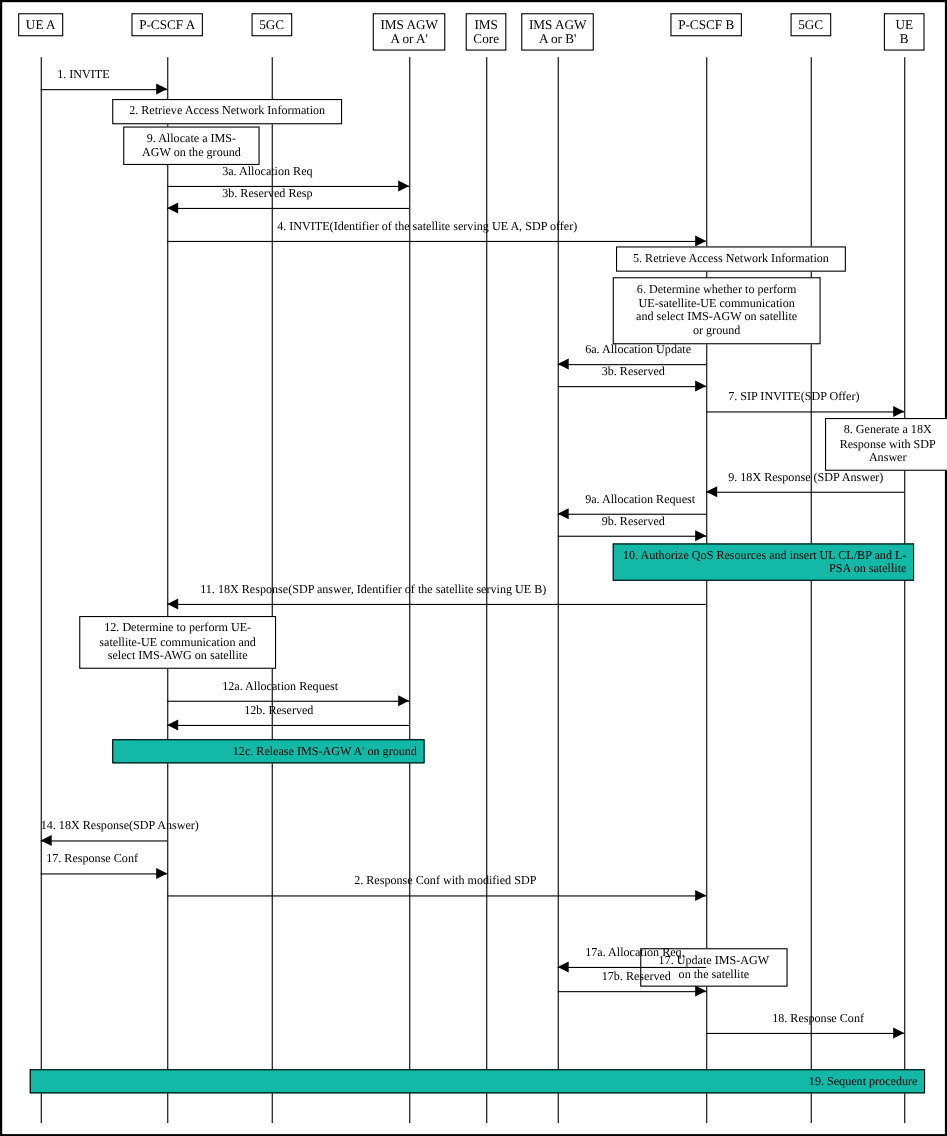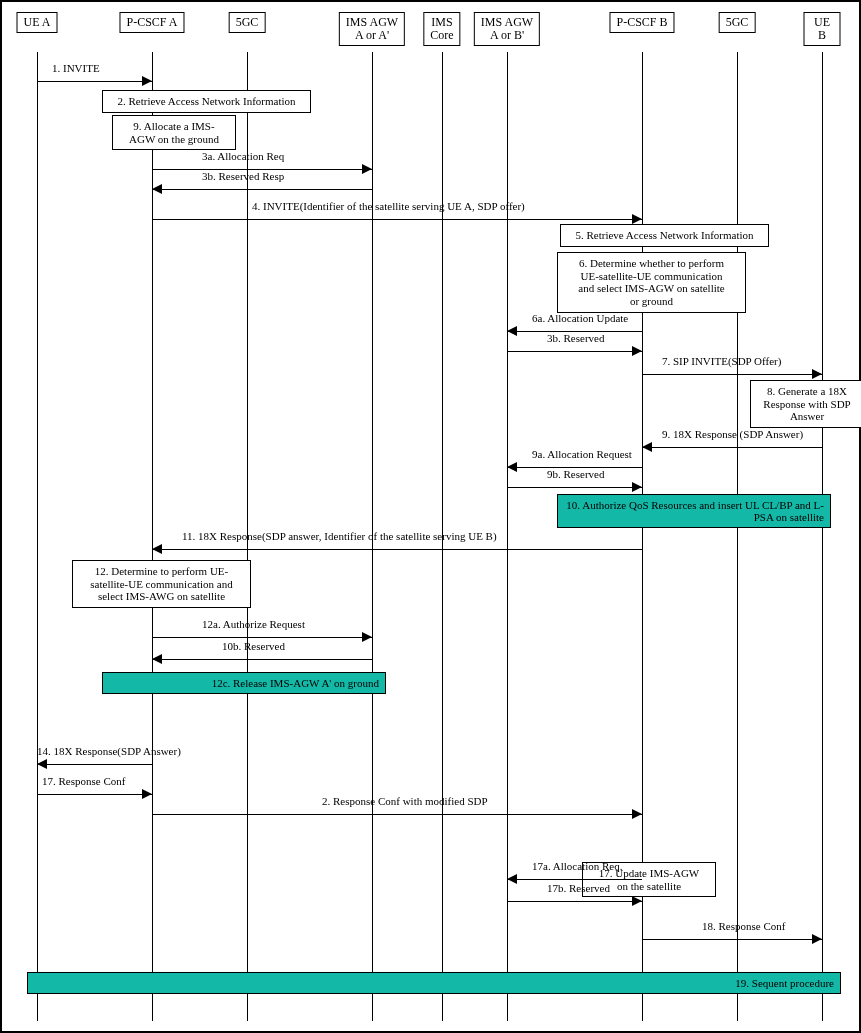--- a/index.html
+++ b/index.html
@@ -201,27 +201,27 @@
     <div class="label" style="left:180px">11. 18X Response(SDP answer, Identifier of the satellite serving UE B)</div>
   </div>
 
   <div class="note" style="top:558px; left:70px; width:165px">12. Determine to perform UE-
 satellite-UE communication and
 select IMS-AWG on satellite</div>
 
   <div class="msg" style="top:628px">
     <div class="line" style="left:150px; width:220px"></div>
     <div class="arrow right" style="left:360px"></div>
-    <div class="label" style="left:200px">12a. Authorize Request</div>
+    <div class="label" style="left:200px">12a. Allocation Request</div>
   </div>
 
   <div class="msg" style="top:650px">
     <div class="line" style="left:150px; width:220px"></div>
     <div class="arrow left" style="left:150px"></div>
-    <div class="label" style="left:220px">10b. Reserved</div>
+    <div class="label" style="left:220px">12b. Reserved</div>
   </div>
 
   <div class="spanbox" style="top:670px; left:100px; width:270px">12c. Release IMS-AGW A' on ground</div>
 
 
   <div class="msg" style="top:755px">
     <div class="line" style="left:35px; width:115px"></div>
     <div class="arrow left" style="left:35px"></div>
     <div class="label" style="left:35px">14. 18X Response(SDP Answer)</div>
   </div>

